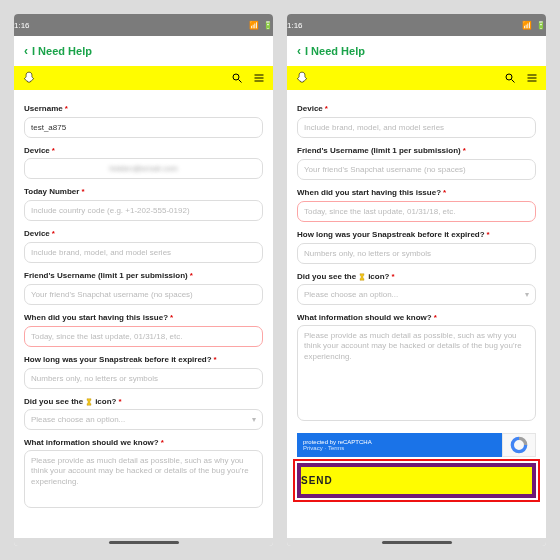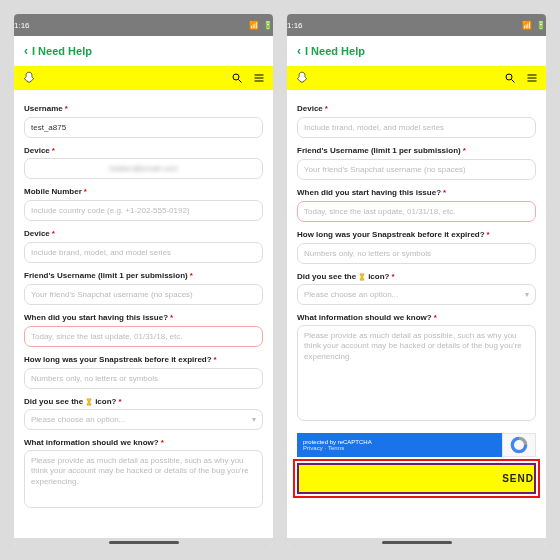--- a/index.html
+++ b/index.html
@@ -25,21 +25,21 @@
     .input::placeholder, .textarea::placeholder { color: #bbb; }
     .blurval { color: transparent; text-shadow: 0 0 4px rgba(0,0,0,0.4); text-align: center; }
     .textarea { height: 58px; resize: none; line-height: 1.3; }
     .big { height: 96px; }
     .select { display:flex; align-items:center; justify-content:space-between; color:#bbb;text-align:center; }
     .selected { border: 1px solid #fca5a5; }
     .recaptcha { margin: 6px 0; display:flex; }
     .rc-box { background:#1a73e8; color:#fff; font-size:6px; padding:6px 6px; flex:1; display:flex; flex-direction:column; justify-content:center; }
     .rc-badge { width:34px; background:#f8f8f8; border:1px solid #e5e5e5; display:flex; align-items:center; justify-content:center; }
     .rc-badge svg { width:20px; height:20px; }
-    .sendbtn { background:#fffc00; border:2px solid #701a75; text-align:right; font-size:10px; font-weight:700; letter-spacing:1px; padding:8px 0; color:#222; outline: 2px solid #e11; outline-offset: 2px; margin-bottom:10px;}
+    .sendbtn { background:#fffc00; border:4px solid #701a75; text-align:left; font-size:10px; font-weight:700; letter-spacing:1px; padding:8px 0; color:#222; outline: 2px solid #e11; outline-offset: 2px; margin-bottom:10px;}
     .bottombar { height:8px; background:#dcdcdc; position:relative; }
     .bbline { position:absolute; left:50%; transform:translateX(-50%); bottom:2px; width:70px; height:3px; background:#555; border-radius:2px; }
     .linklike { font-size:6px; color:#cde4ff; }
     .form::-webkit-scrollbar{display:none;}
   </style>
 </head>
 <body>
 
 <div class="phone">
   <div class="statusbar">
@@ -80,21 +80,21 @@
     </div>
     <div class="field">
       <div class="label">
           <span>Device</span>
           <span class="star">*</span>
         </div>
       <div class="input blurval">hidden@email.com</div>
     </div>
     <div class="field">
       <div class="label">
-          <span>Mobile Number</span>
+          <span>Today Number</span>
           <span class="star">*</span>
         </div>
       <input class="input" placeholder="Include country code (e.g. +1-202-555-0192)" style="">
     </div>
     <div class="field">
       <div class="label">
           <span>Device</span>
           <span class="star">*</span>
         </div>
       <input class="input" placeholder="Include brand, model, and model series" style="">

